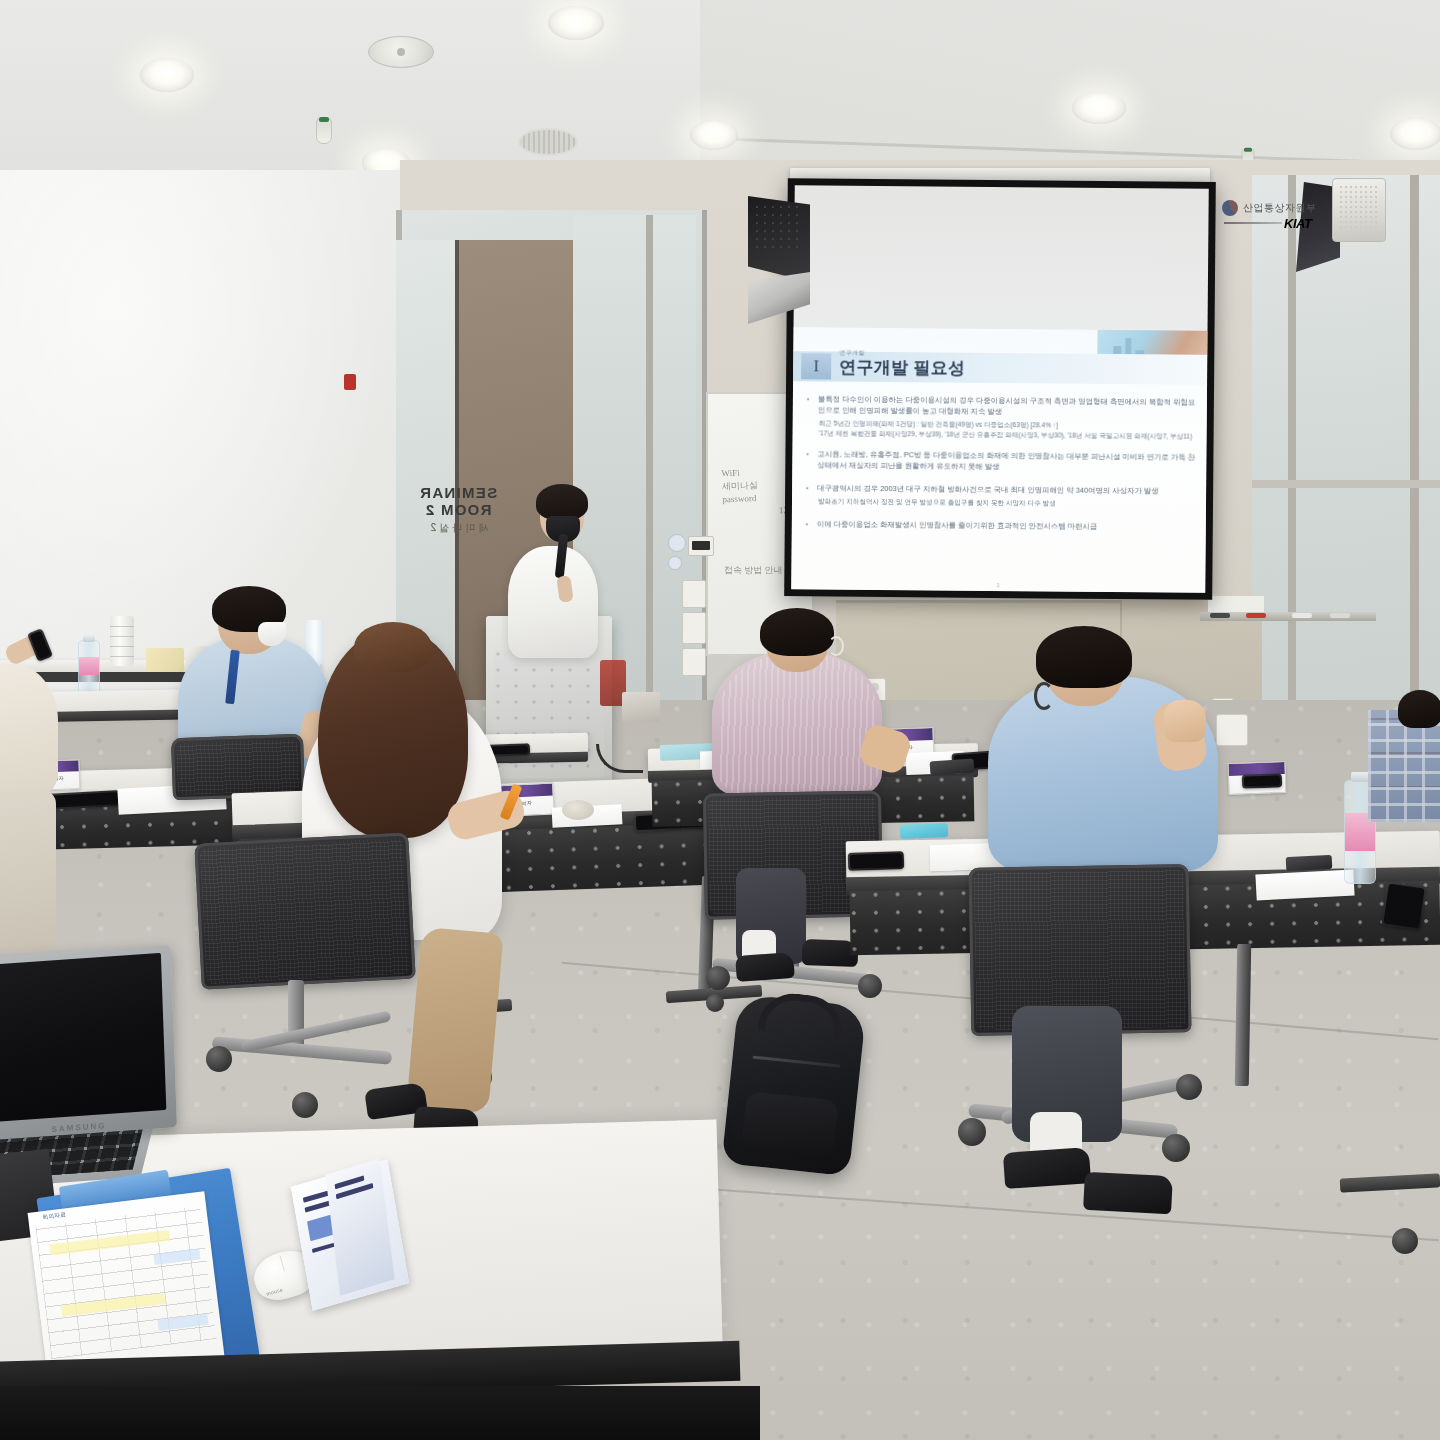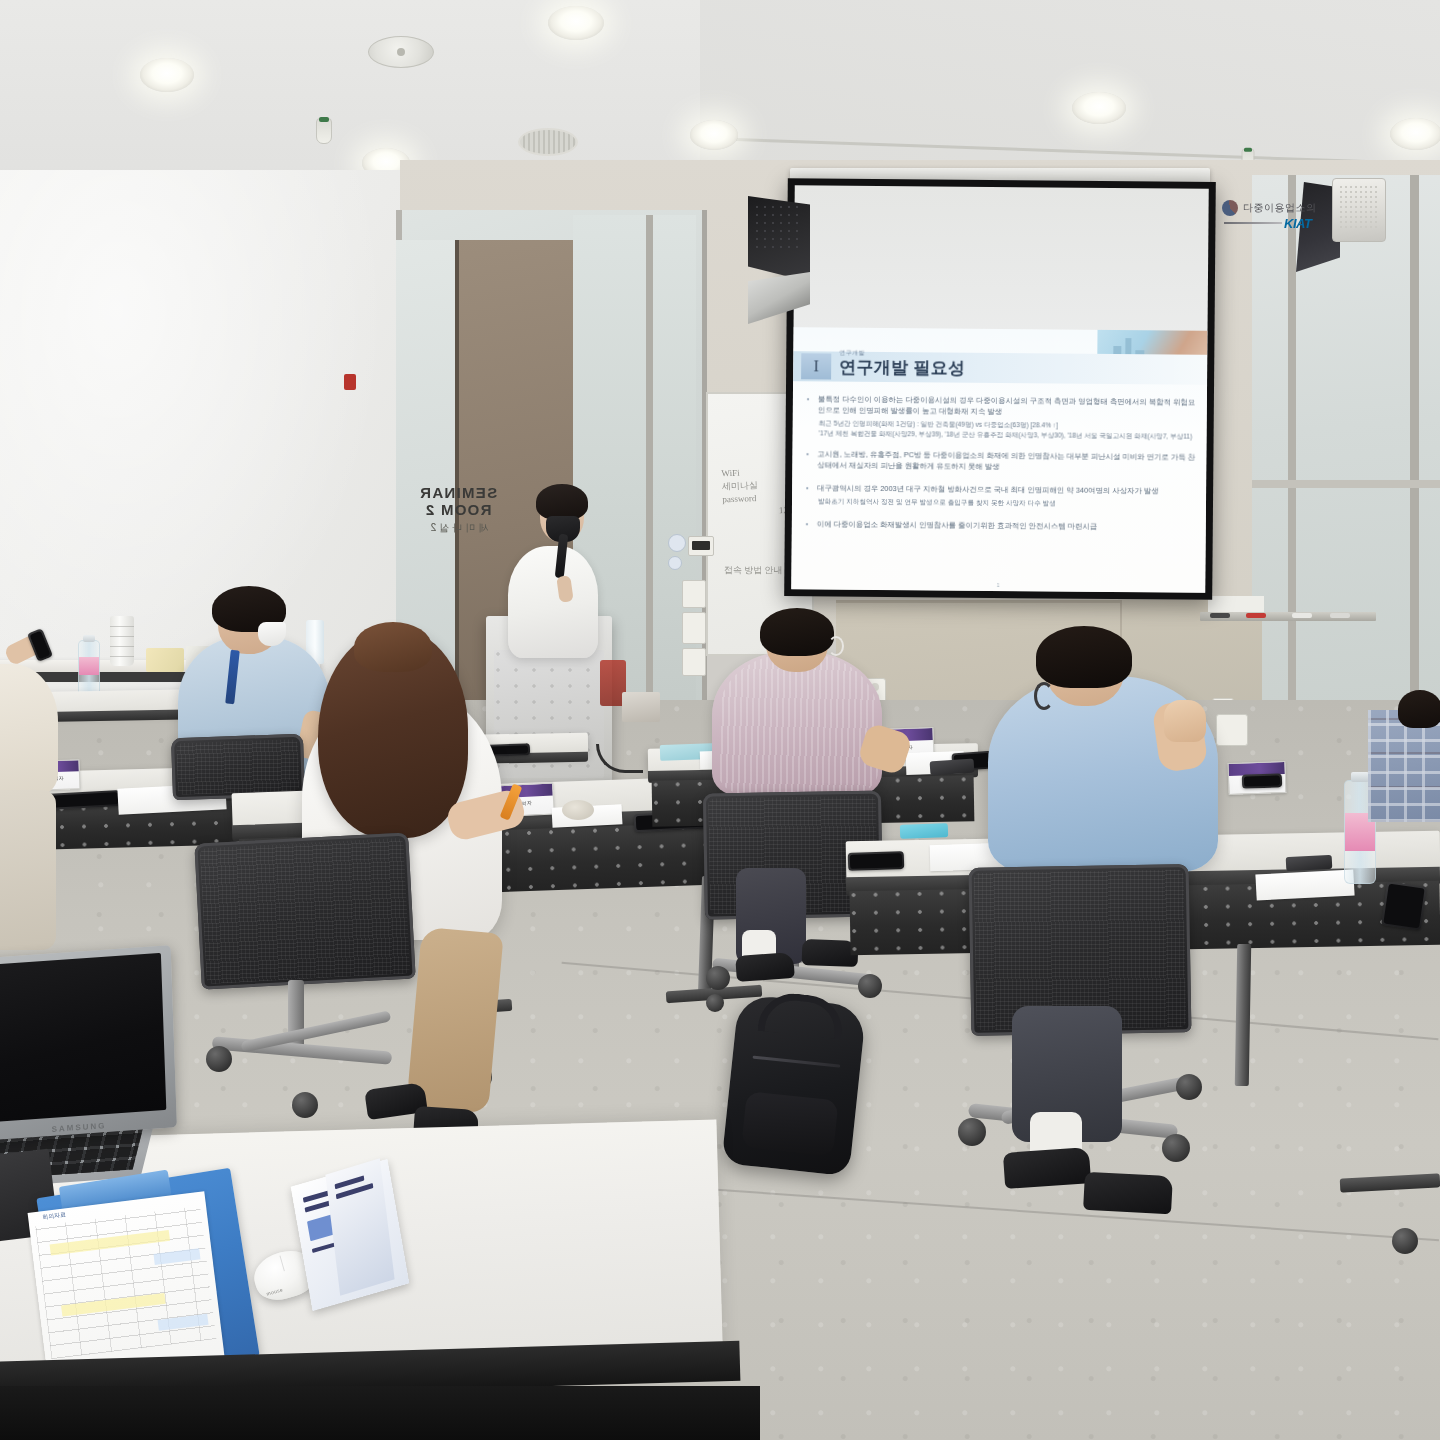--- a/index.html
+++ b/index.html
@@ -162,21 +162,21 @@
     clip-path:polygon(18% 0,100% 6%,100% 84%,0 100%);}
 
   
   #signage{left:1222px;top:196px;width:108px;height:48px;color:#4a4a46;}
   #sign-logo{position:absolute;left:0;top:4px;width:16px;height:16px;border-radius:50%;
     background:conic-gradient(from 200deg,#4a5d7e 0deg 150deg,#7b5a5a 150deg 300deg,#4a5d7e 300deg 360deg);}
   #sign-ko{position:absolute;left:21px;top:5px;font-size:10px;letter-spacing:.5px;color:#55555a;}
   #sign-rule{position:absolute;left:2px;top:26px;width:58px;height:2px;
     background:linear-gradient(90deg,#6b6b70,#b9b9bc);}
   #sign-kiat{position:absolute;left:62px;top:20px;font-size:13px;font-weight:700;
-    color:#0369a1;letter-spacing:-.5px;font-style:italic;}
+    color:#000000;letter-spacing:-.5px;font-style:italic;}
 
   
   #floor{left:0;top:700px;width:1440px;height:740px;
     background:linear-gradient(180deg,#bdbbb4 0%,#c6c4bd 30%,#cbc9c2 60%,#c2c0b9 100%);}
   #floor-speckle{left:0;top:700px;width:1440px;height:740px;opacity:.5;
     background:
       radial-gradient(circle at 10% 20%,rgba(255,255,255,.35) 0 2px,transparent 3px) 0 0/48px 44px,
       radial-gradient(circle at 60% 70%,rgba(120,118,112,.25) 0 2px,transparent 3px) 0 0/62px 58px;}
   .floor-seam{background:rgba(140,138,132,.45);height:2px;}
 
@@ -457,21 +457,21 @@
       <span class="grille"></span>
     </div>
   <div class="abs" id="spk-left-b"></div>
   <div class="abs" id="spk-right-dark"></div>
   <div class="abs" id="spk-right">
       <span class="g"></span>
     </div>
 
   <div class="abs" id="signage">
     <span id="sign-logo"></span>
-    <span id="sign-ko">다중이용업소의</span>
+    <span id="sign-ko">산업통상자원부</span>
     <span id="sign-rule"></span>
     <span id="sign-kiat">KIAT</span>
   </div>
 
   <div class="abs" id="floor"></div>
   <div class="abs" id="floor-speckle"></div>
   <div class="abs floor-seam" style="left:560px;top:1000px;width:880px;transform:rotate(5deg);"></div>
   <div class="abs floor-seam" style="left:600px;top:1210px;width:840px;transform:rotate(4deg);"></div>
 
   <div class="abs" id="back-table"></div>

